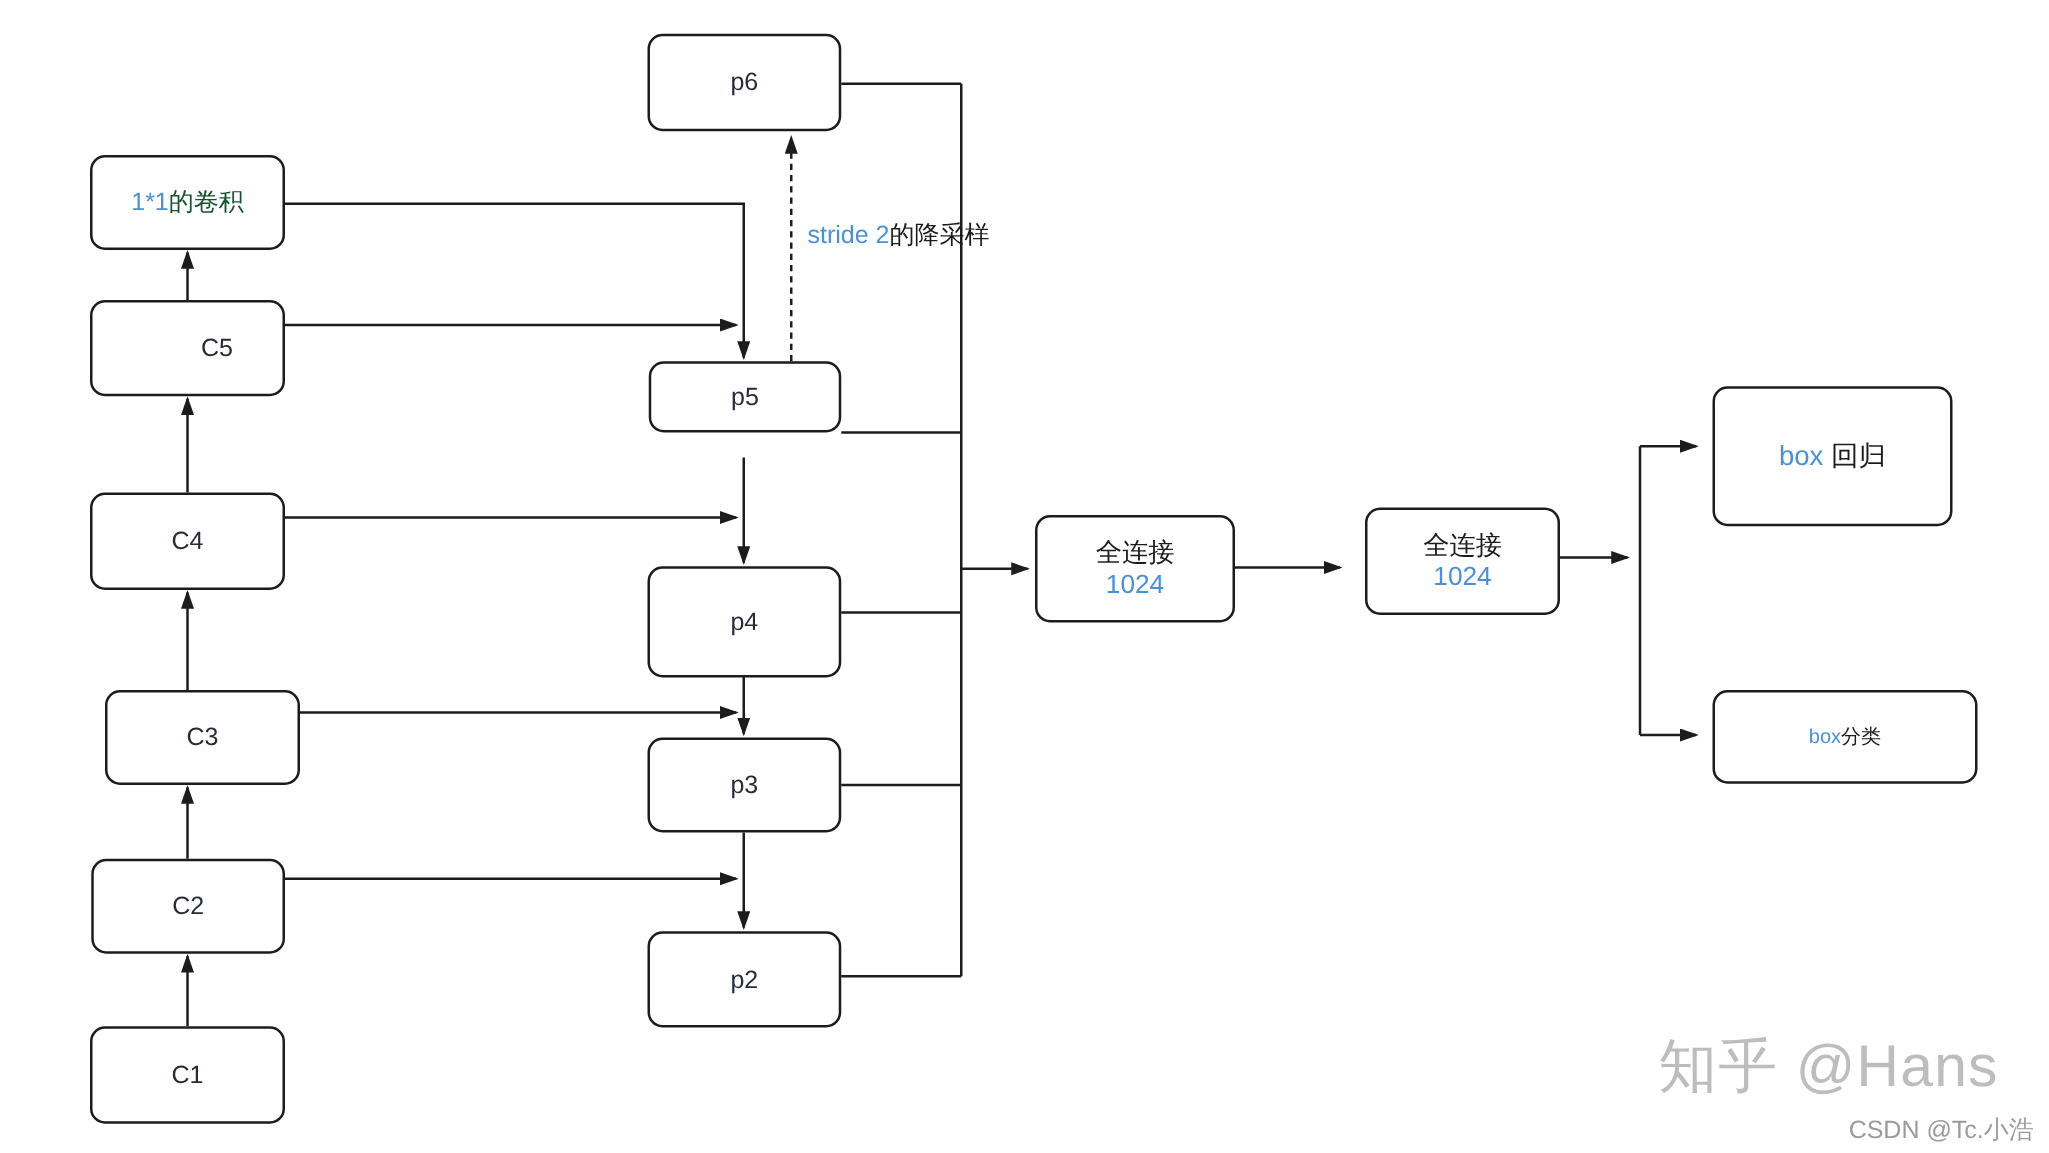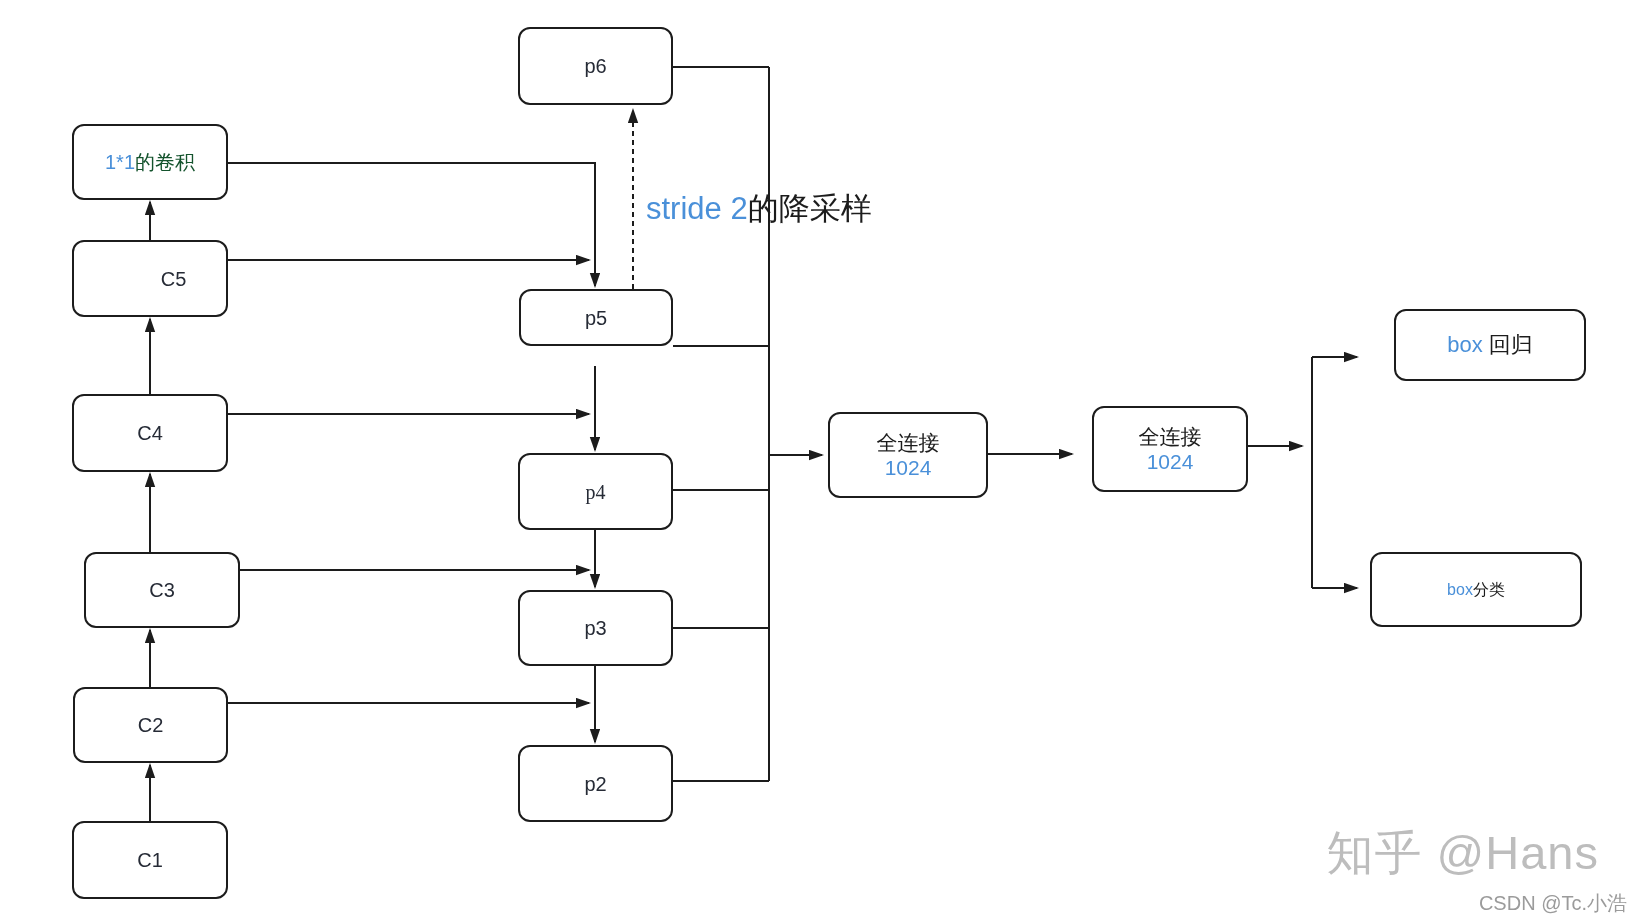--- a/index.html
+++ b/index.html
@@ -16,22 +16,22 @@
     position:absolute;
     box-sizing:border-box;
     background:var(--node-bg,#fff);
     border:2px solid var(--line,#1c1c1c);
     border-radius:12px;
     display:flex;align-items:center;justify-content:center;
     text-align:center;
   }
   .node-label{line-height:1.2;font-weight:400;}
   .stride{
-    position:absolute;left:646px;top:188px;
-    font-size:31px;color:var(--ink,#1c1c1c);
+    position:absolute;left:646px;top:174px;
+    font-size:20px;color:var(--ink,#1c1c1c);
     white-space:nowrap;
   }
   .stride .accent{color:var(--accent,#4a90d9);}
   .wm-zhihu{
     position:absolute;right:40px;top:822px;
     font-size:47px;font-weight:500;
     color:var(--wm-zhihu,#bdbdbd);
     white-space:nowrap;letter-spacing:1px;
   }
   .wm-csdn{
@@ -99,36 +99,36 @@
       </div>
       <div class="node" style="left: 72px; top: 821px; width: 156px; height: 78px;">
         <div class="node-label" style="font-size: 20px;"><span style="color: rgb(38, 43, 54);">C1</span></div>
       </div>
       <div class="node" style="left: 518px; top: 27px; width: 155px; height: 78px; text-align: center;">
         <div class="node-label" style="font-size: 20px;"><span style="color: rgb(38, 43, 54);">p6</span></div>
       </div>
       <div class="node" style="left: 519px; top: 289px; width: 154px; height: 57px;">
         <div class="node-label" style="font-size: 20px;"><span style="color: rgb(38, 43, 54);">p5</span></div>
       </div>
-      <div class="node" style="left: 518px; top: 453px; width: 155px; height: 77px; font-family: Liberation Serif, serif;">
+      <div class="node" style="left: 518px; top: 453px; width: 155px; height: 89px;">
         <div class="node-label" style="font-size: 20px;"><span style="color: rgb(38, 43, 54);">p4</span></div>
       </div>
       <div class="node" style="left: 518px; top: 590px; width: 155px; height: 76px;">
         <div class="node-label" style="font-size: 20px;"><span style="color: rgb(38, 43, 54);">p3</span></div>
       </div>
       <div class="node" style="left: 518px; top: 745px; width: 155px; height: 77px;">
         <div class="node-label" style="font-size: 20px;"><span style="color: rgb(38, 43, 54);">p2</span></div>
       </div>
       <div class="node" style="left: 828px; top: 412px; width: 160px; height: 86px;">
         <div class="node-label" style="font-size: 21px;"><span style="color: rgb(28, 28, 28);">全连接</span><br><span style="color: rgb(74, 144, 217);">1024</span></div>
       </div>
       <div class="node" style="left: 1092px; top: 406px; width: 156px; height: 86px;">
         <div class="node-label" style="font-size: 21px;"><span style="color: rgb(28, 28, 28);">全连接</span><br><span style="color: rgb(74, 144, 217);">1024</span></div>
       </div>
-      <div class="node" style="left: 1370px; top: 309px; width: 192px; height: 72px; margin-left: 24px;">
+      <div class="node" style="left: 1370px; top: 309px; width: 192px; height: 112px;">
         <div class="node-label" style="font-size: 22px;"><span style="color: rgb(74, 144, 217);">box</span><span style="color: rgb(28, 28, 28);"> 回归</span></div>
       </div>
       <div class="node" style="left: 1370px; top: 552px; width: 212px; height: 75px;">
         <div class="node-label" style="font-size: 16px; text-align: right;"><span style="color: rgb(74, 144, 217);">box</span><span style="color: rgb(28, 28, 28);">分类</span></div>
       </div>
     </div>
 
   <div class="stride">
     <span class="accent">stride 2</span><span>的降采样</span>
   </div>

